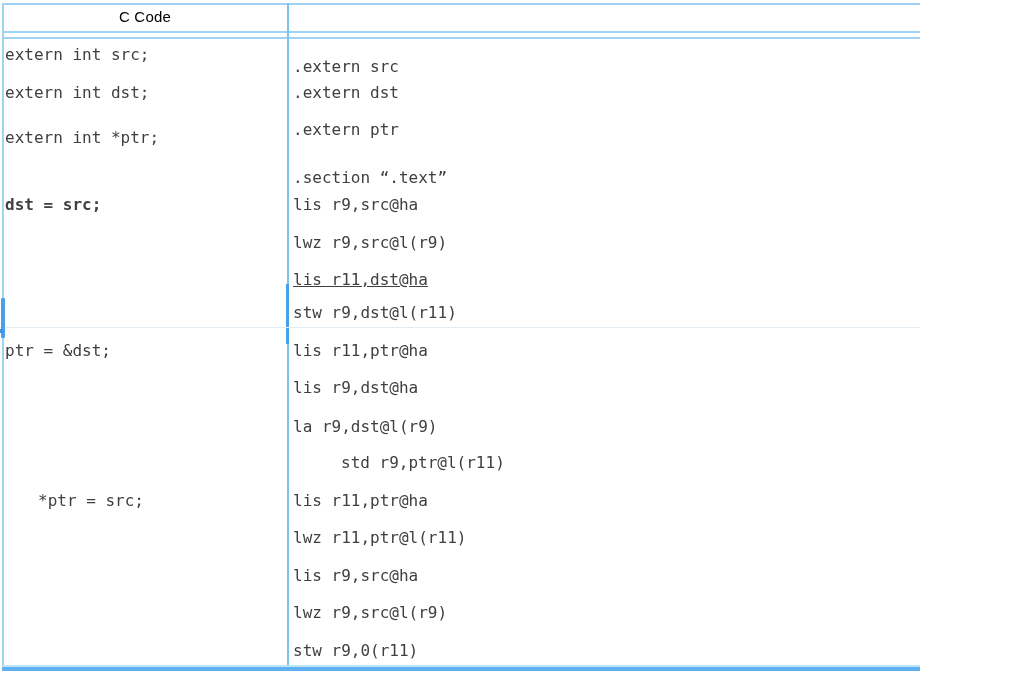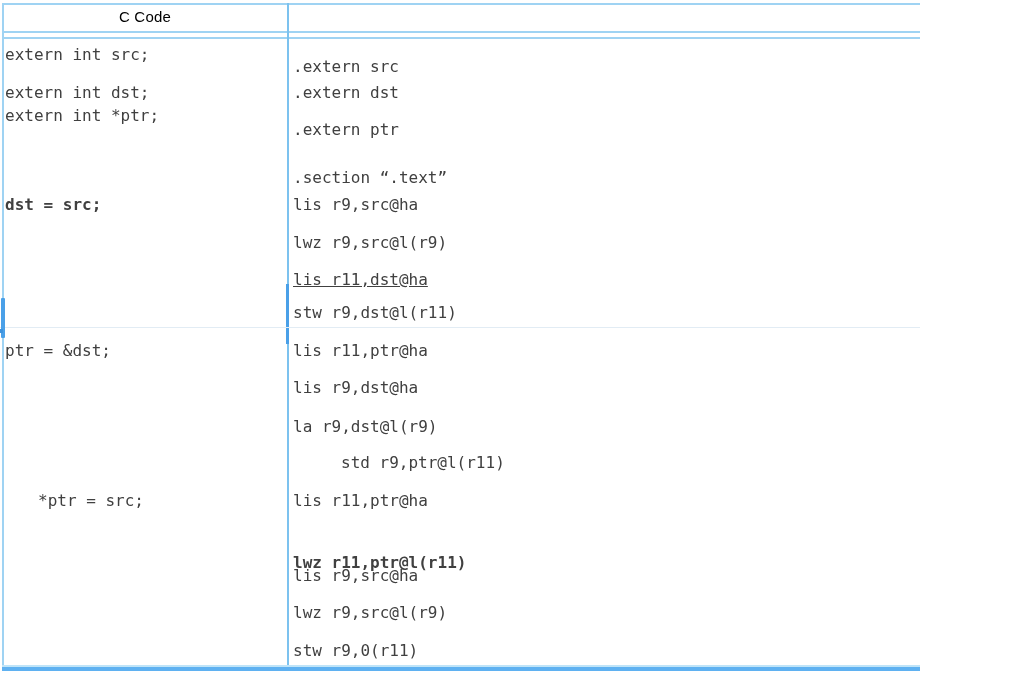--- a/index.html
+++ b/index.html
@@ -67,36 +67,36 @@
   <div class="bline seam-left-tick"></div>
   <div class="bline seam-right"></div>
   <div class="bline seam-right-tick-a"></div>
   <div class="bline seam-right-tick-b"></div>
 
   <div class="hdr c">C Code</div>
 
   <div id="code-lines">
       <div class="code-line c" style="top: 44px;">extern int src;</div>
       <div class="code-line c" style="top: 82px;">extern int dst;</div>
-      <div class="code-line c" style="top: 105px;">extern int *ptr;</div>
+      <div class="code-line c" style="top: 127px;">extern int *ptr;</div>
       <div class="code-line asm" style="top: 44px; margin-top: 12px;">.extern src</div>
       <div class="code-line asm" style="top: 82px;">.extern dst</div>
       <div class="code-line asm" style="top: 119px;">.extern ptr</div>
       <div class="code-line asm" style="top: 167px;">.section “.text”</div>
       <div class="code-line c" style="top: 194px; font-weight: bold;">dst = src;</div>
       <div class="code-line asm" style="top: 194px;">lis r9,src@ha</div>
       <div class="code-line asm" style="top: 232px;">lwz r9,src@l(r9)</div>
       <div class="code-line asm" style="top: 269px; text-decoration: underline;">lis r11,dst@ha</div>
       <div class="code-line asm" style="top: 302px;">stw r9,dst@l(r11)</div>
       <div class="code-line c" style="top: 340px;">ptr = &amp;dst;</div>
       <div class="code-line asm" style="top: 340px;">lis r11,ptr@ha</div>
       <div class="code-line asm" style="top: 377px;">lis r9,dst@ha</div>
       <div class="code-line asm" style="top: 416px;">la r9,dst@l(r9)</div>
       <div class="code-line asm" style="top: 452px; margin-left: 48px;">std r9,ptr@l(r11)</div>
       <div class="code-line c" style="top: 490px; margin-left: 33px;">*ptr = src;</div>
       <div class="code-line asm" style="top: 490px;">lis r11,ptr@ha</div>
-      <div class="code-line asm" style="top: 552px; font-weight: bold;">lwz r11,ptr@l(r11)</div>
+      <div class="code-line asm" style="top: 527px;">lwz r11,ptr@l(r11)</div>
       <div class="code-line asm" style="top: 565px;">lis r9,src@ha</div>
       <div class="code-line asm" style="top: 602px;">lwz r9,src@l(r9)</div>
       <div class="code-line asm" style="top: 640px;">stw r9,0(r11)</div>
     </div>
 
 </div>
 
 </body></html>

